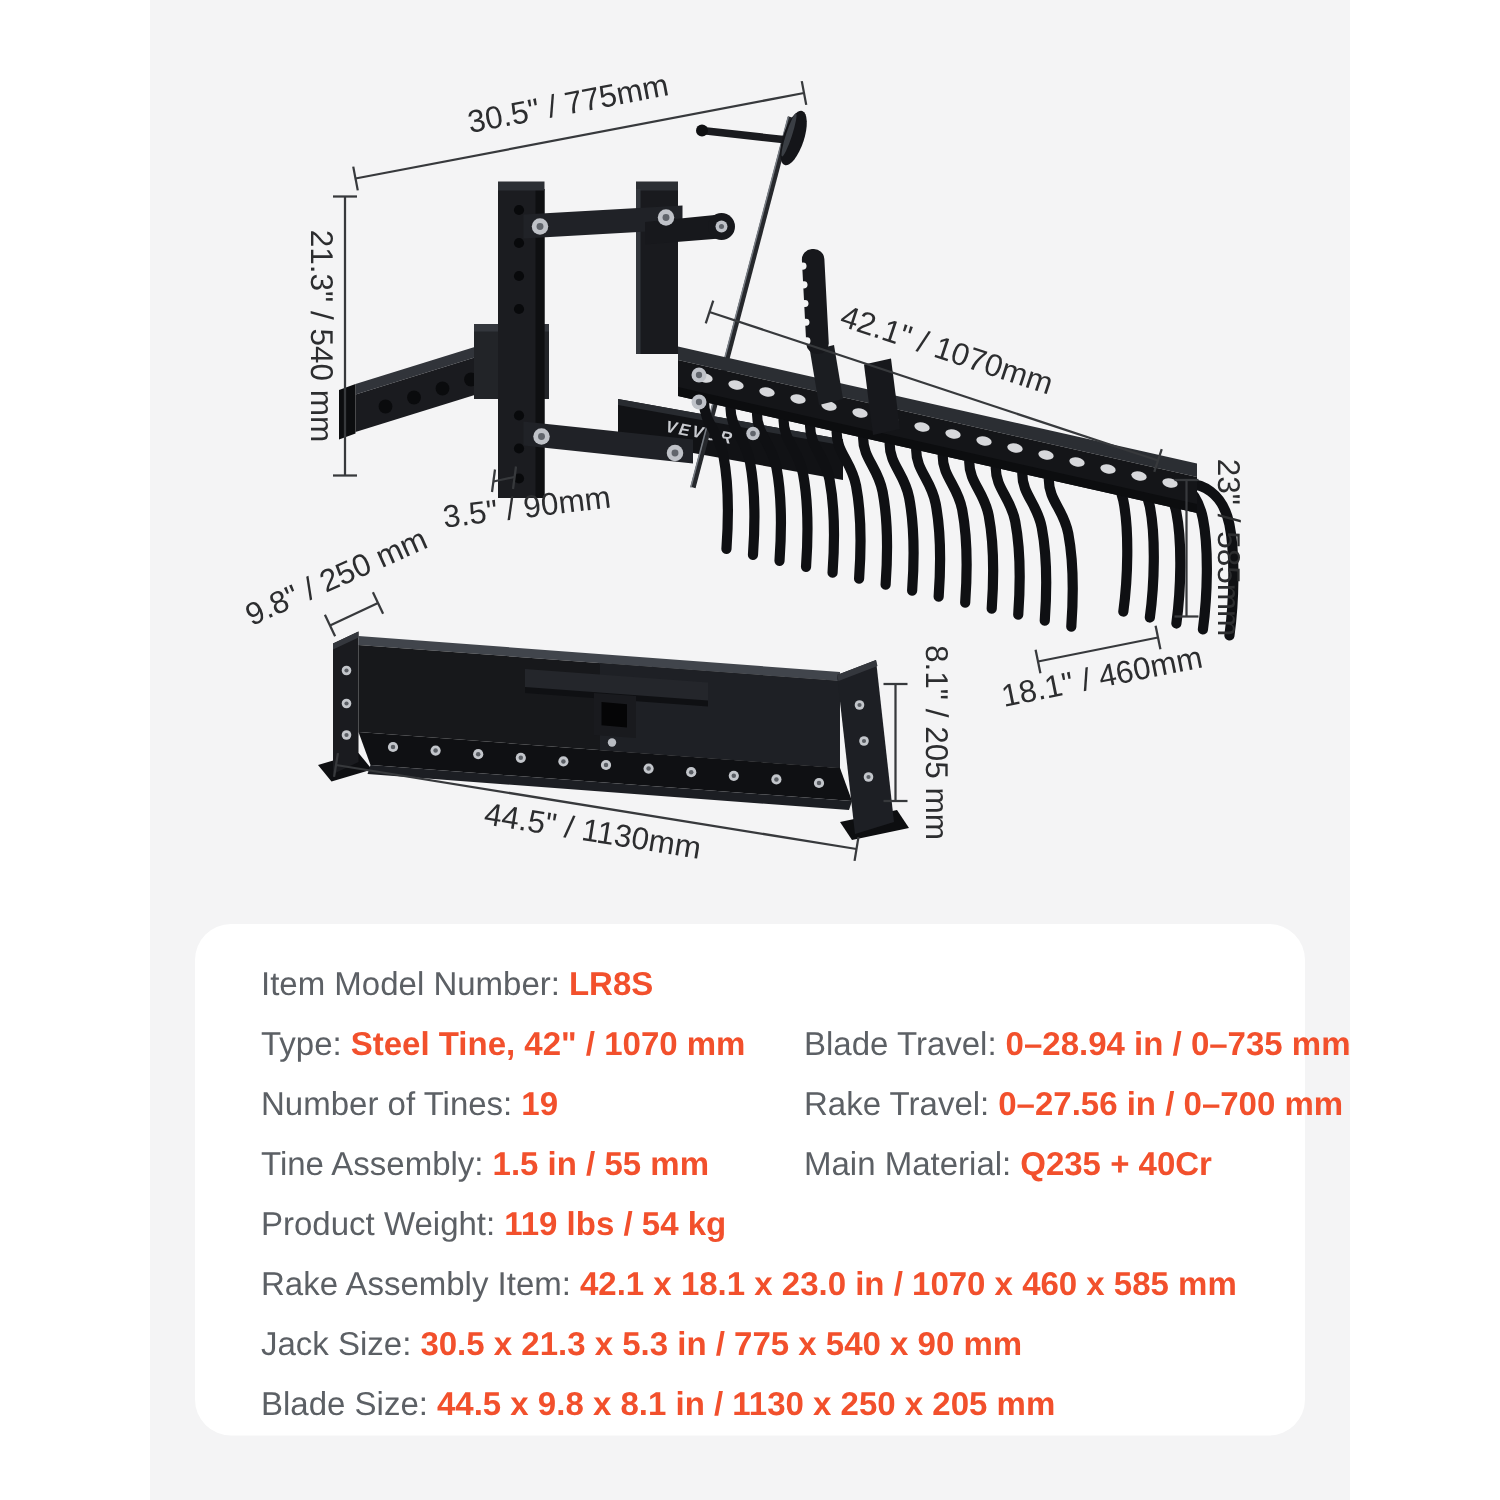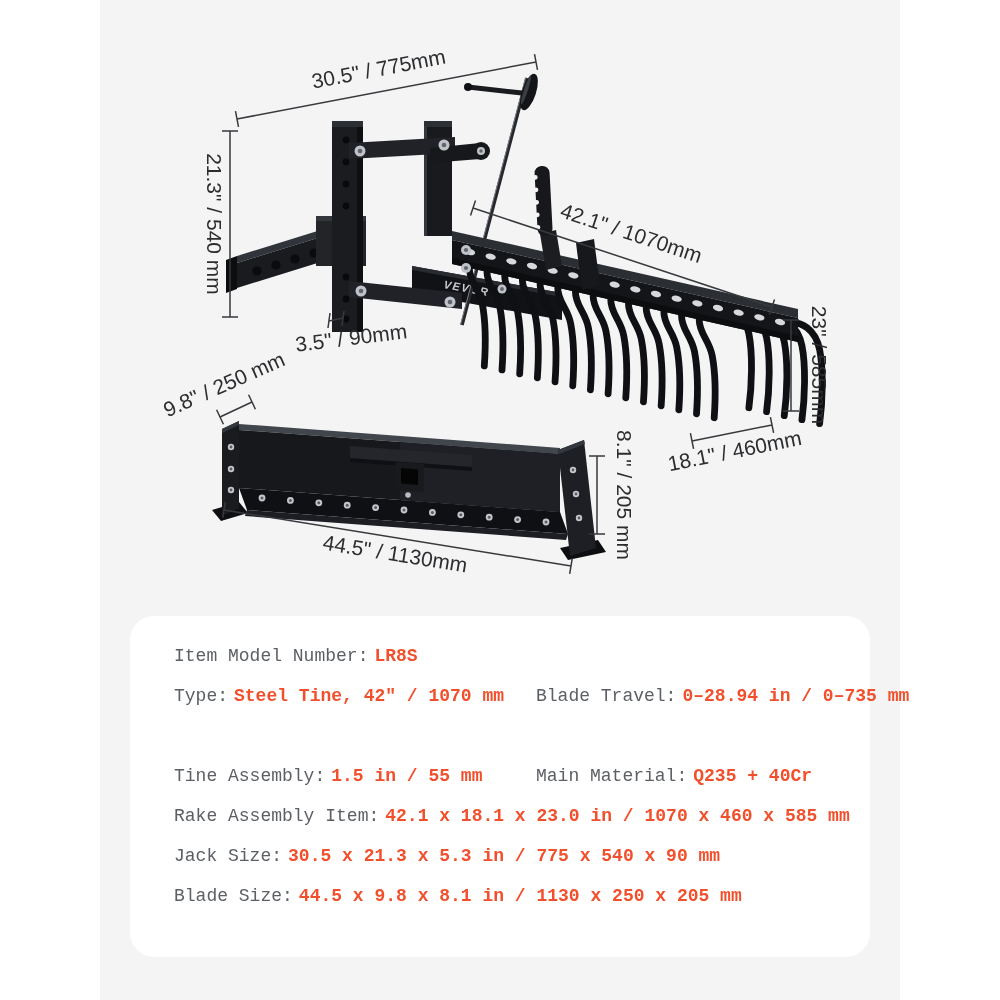--- a/index.html
+++ b/index.html
@@ -20,21 +20,21 @@
   svg text.logo{
     font-family:"Liberation Sans", sans-serif;
     font-size:11px;font-weight:bold;font-style:italic;
     letter-spacing:1.5px;fill:#c9cbd0;
   }
   .spec-card{
     position:absolute;left:130px;top:616px;width:740px;height:341px;
     background:#ffffff;border-radius:24px;
     box-sizing:border-box;padding:20px 40px 0 44px;
   }
-  .spec-row{display:flex;height:40px;line-height:40px;font-size:18px;white-space:nowrap;font-family:Liberation Mono, monospace;}
+  .spec-row{display:flex;height:40px;line-height:40px;font-size:22px;white-space:nowrap;}
   .spec-item{margin:0;}
   .spec-item.colL{width:362px;flex:none;}
   .spec-item.colR{flex:1;}
   .lbl{color:#5c6065;margin-right:6px;}
   .val{color:#f2502c;font-weight:bold;}
 </style>
 </head>
 <body>
 
 <div class="panel"></div>
@@ -281,26 +281,31 @@
 
 <div class="spec-card">
   <div class="spec-row">
     <p class="spec-item colL"><span class="lbl">Item Model Number:</span><span class="val">LR8S</span></p>
   </div>
   <div class="spec-row">
     <p class="spec-item colL"><span class="lbl">Type:</span><span class="val">Steel Tine, 42" / 1070 mm</span></p>
     <p class="spec-item colR"><span class="lbl">Blade Travel:</span><span class="val">0–28.94 in / 0–735 mm</span></p>
   </div>
   <div class="spec-row">
+    <p class="spec-item colL"><span class="lbl">Number of Tines:</span><span class="val">19</span></p>
+    <p class="spec-item colR"><span class="lbl">Rake Travel:</span><span class="val">0–27.56 in / 0–700 mm</span></p>
   </div>
   <div class="spec-row">
     <p class="spec-item colL"><span class="lbl">Tine Assembly:</span><span class="val">1.5 in / 55 mm</span></p>
     <p class="spec-item colR"><span class="lbl">Main Material:</span><span class="val">Q235 + 40Cr</span></p>
   </div>
   <div class="spec-row">
+    <p class="spec-item"><span class="lbl">Product Weight:</span><span class="val">119 lbs / 54 kg</span></p>
+  </div>
+  <div class="spec-row">
     <p class="spec-item"><span class="lbl">Rake Assembly Item:</span><span class="val">42.1 x 18.1 x 23.0 in / 1070 x 460 x 585 mm</span></p>
   </div>
   <div class="spec-row">
     <p class="spec-item"><span class="lbl">Jack Size:</span><span class="val">30.5 x 21.3 x 5.3 in / 775 x 540 x 90 mm</span></p>
   </div>
   <div class="spec-row">
     <p class="spec-item"><span class="lbl">Blade Size:</span><span class="val">44.5 x 9.8 x 8.1 in / 1130 x 250 x 205 mm</span></p>
   </div>
 </div>
 

